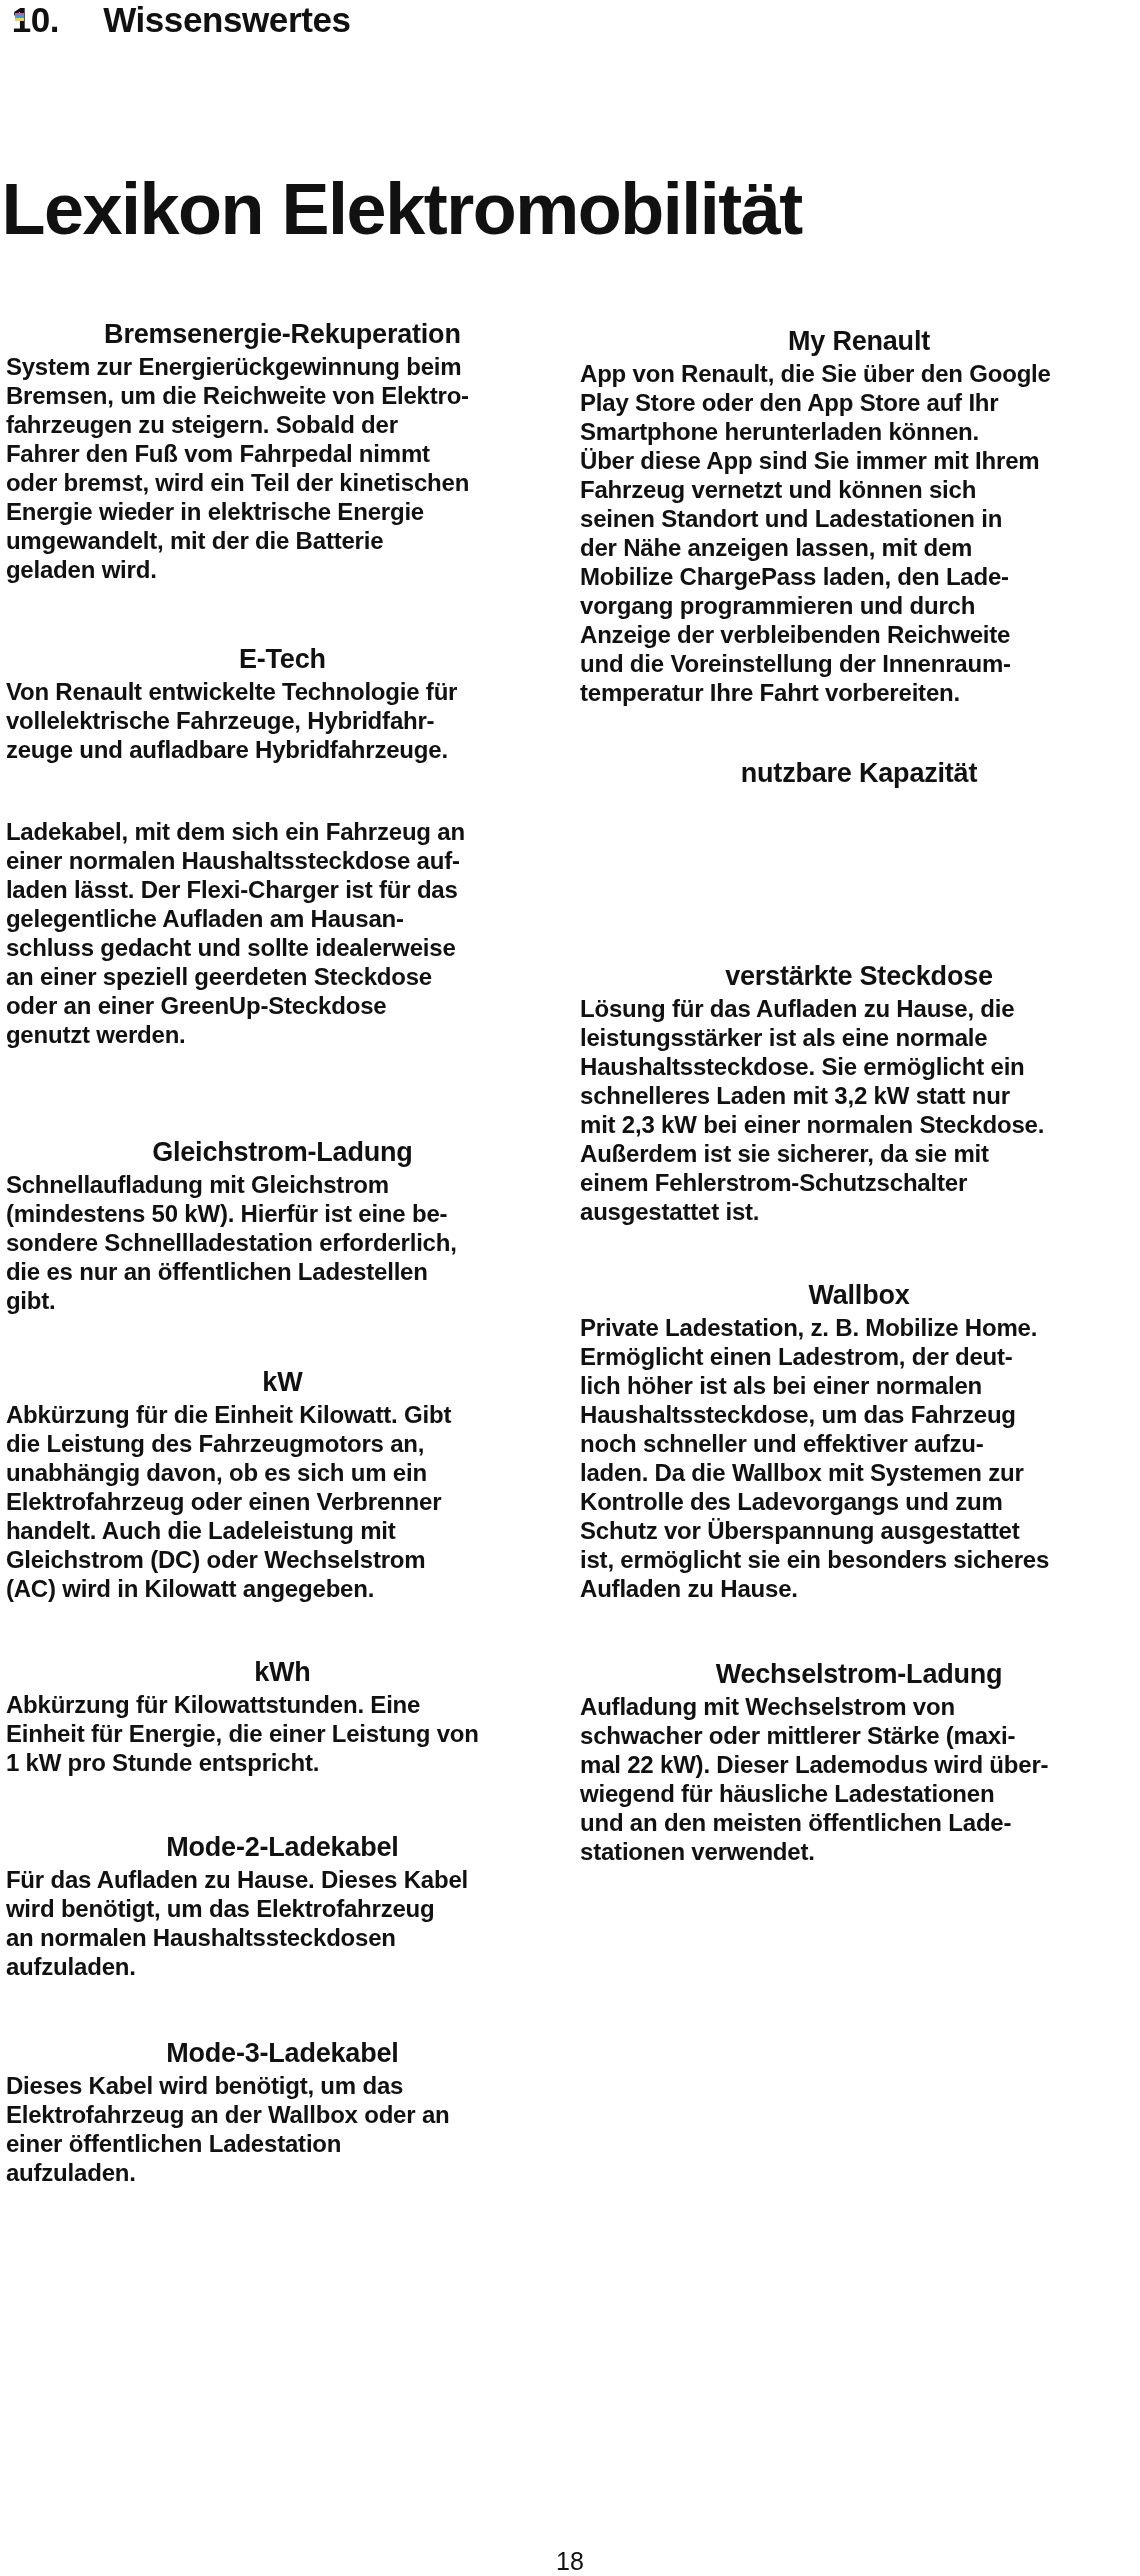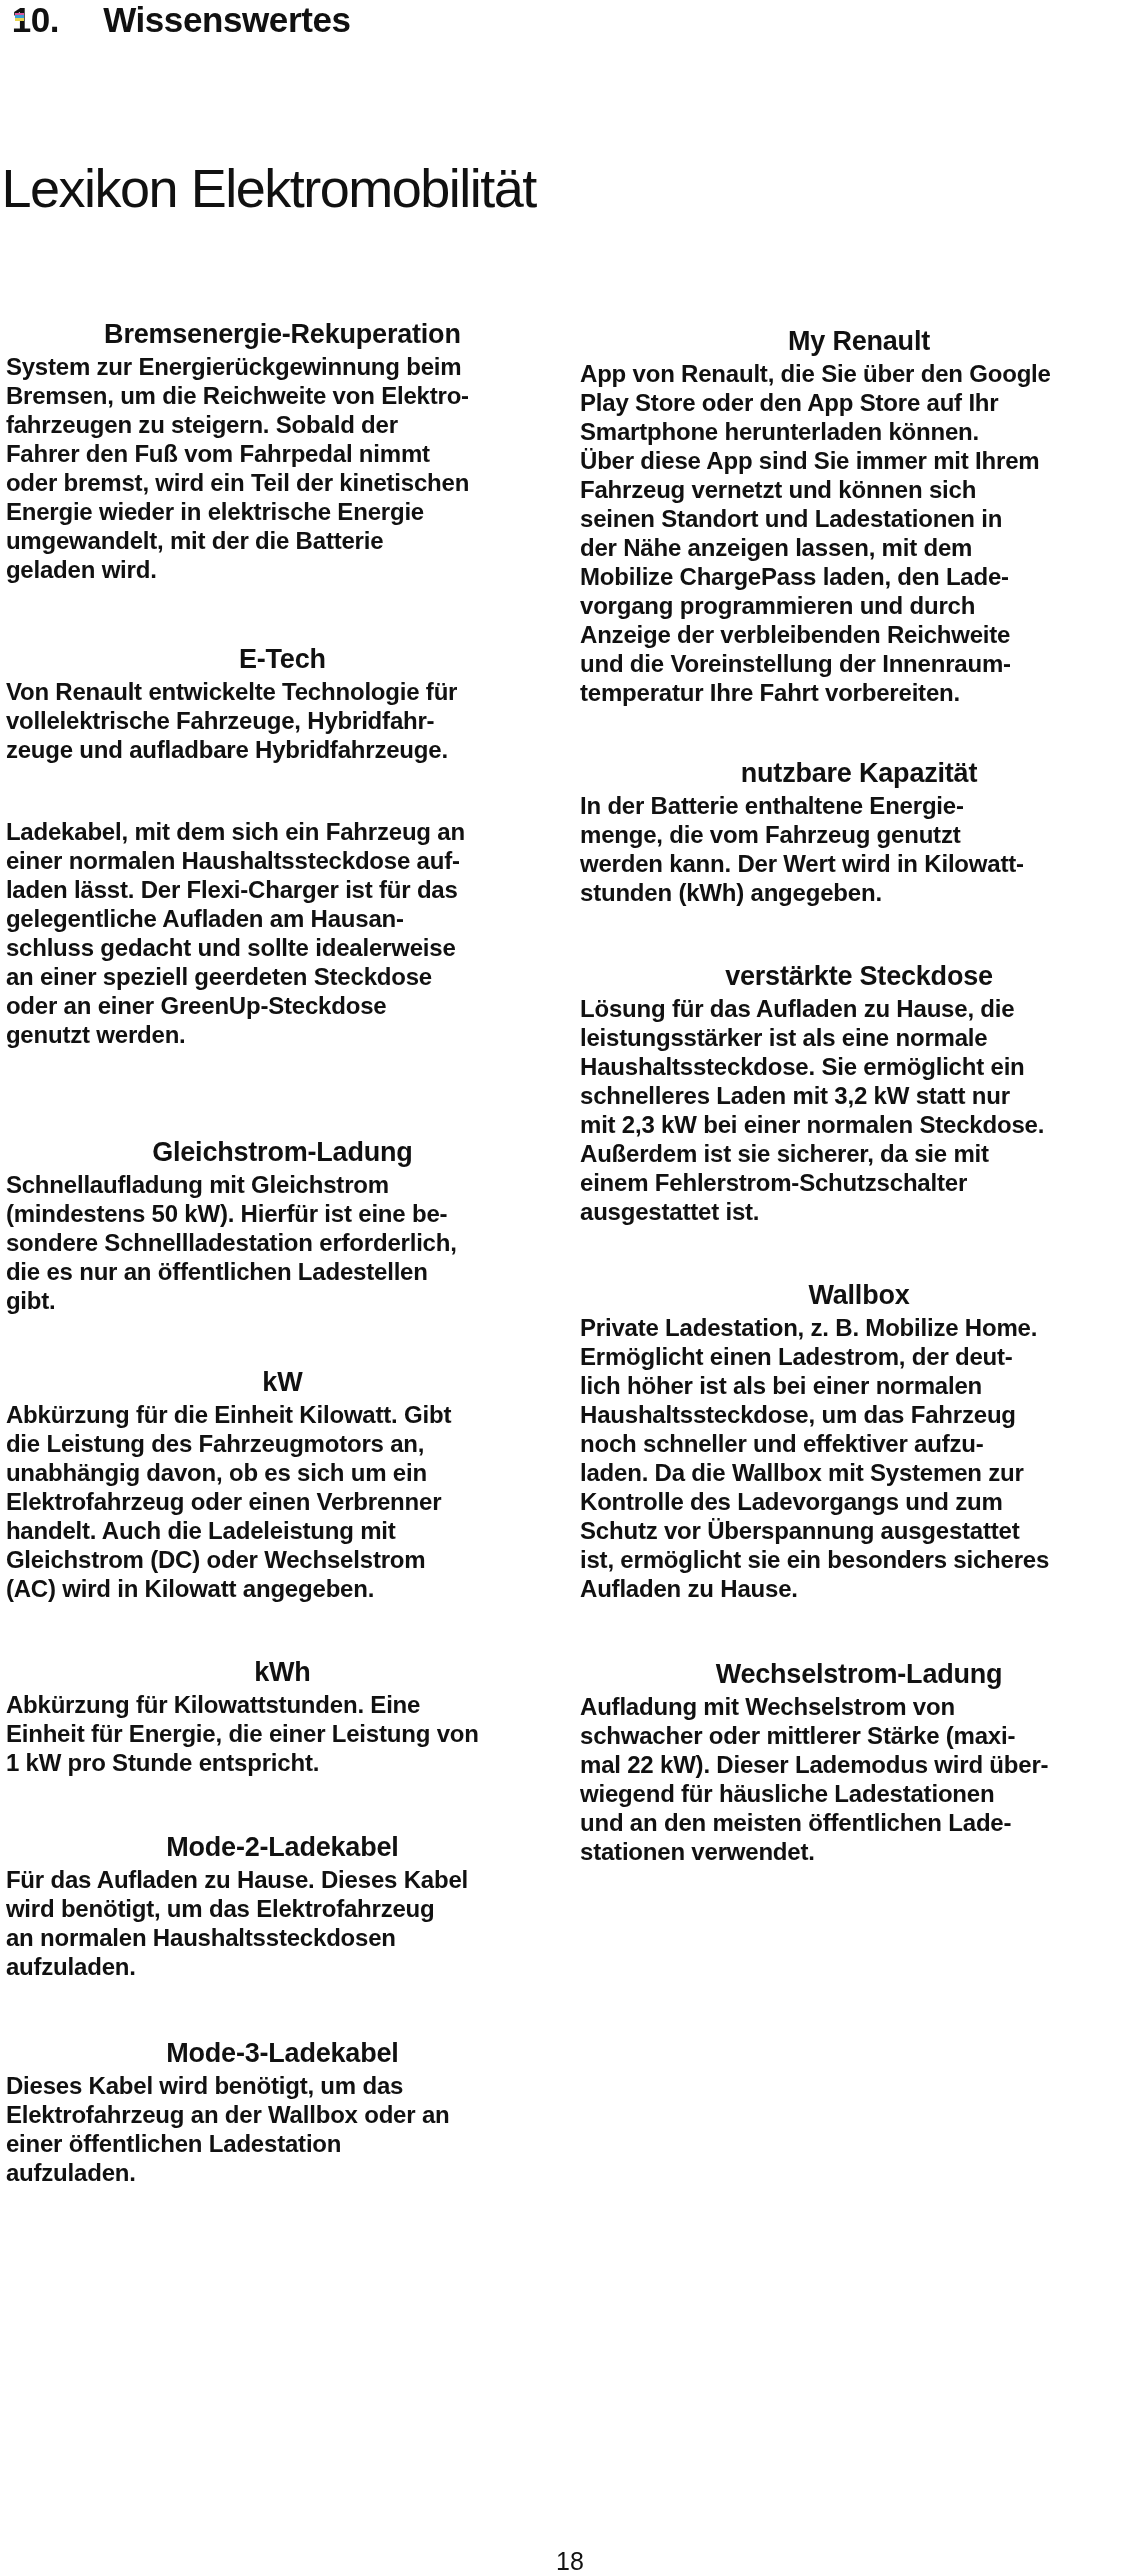--- a/index.html
+++ b/index.html
@@ -32,22 +32,22 @@
     z-index: 2;
     display: flex;
     flex-direction: column;
   }
   .reg-mark span { flex: 1; display: block; }
   .doc-title {
     position: absolute;
     top: 124px;
     left: 1.5px;
     width: 1137px;
-    font-size: 54px;
-    font-weight: 400;
+    font-size: 72px;
+    font-weight: 700;
     letter-spacing: -1.5px;
     line-height: 1.05;
     white-space: nowrap;
   }
   .column { position: absolute; top: 0; }
   .col-left  { left: 5.9px;   width: 553px; }
   .col-right { left: 580px; width: 558px; }
   .entry { position: absolute; left: 0; width: 100%; }
   .entry h3 {
     margin: 0 0 2.9px 0;
@@ -180,24 +180,20 @@
 der Nähe anzeigen lassen, mit dem
 Mobilize ChargePass laden, den Lade-
 vorgang programmieren und durch
 Anzeige der verbleibenden Reichweite
 und die Voreinstellung der Innenraum-
 temperatur Ihre Fahrt vorbereiten.</p>
   </section>
 
   <section class="entry" style="top:758px">
     <h3>nutzbare Kapazität</h3>
-    <p>In der Batterie enthaltene Energie-
-menge, die vom Fahrzeug genutzt
-werden kann. Der Wert wird in Kilowatt-
-stunden (kWh) angegeben.</p>
   </section>
 
   <section class="entry" style="top:961px">
     <h3>verstärkte Steckdose</h3>
     <p>Lösung für das Aufladen zu Hause, die
 leistungsstärker ist als eine normale
 Haushaltssteckdose. Sie ermöglicht ein
 schnelleres Laden mit 3,2 kW statt nur
 mit 2,3 kW bei einer normalen Steckdose.
 Außerdem ist sie sicherer, da sie mit

